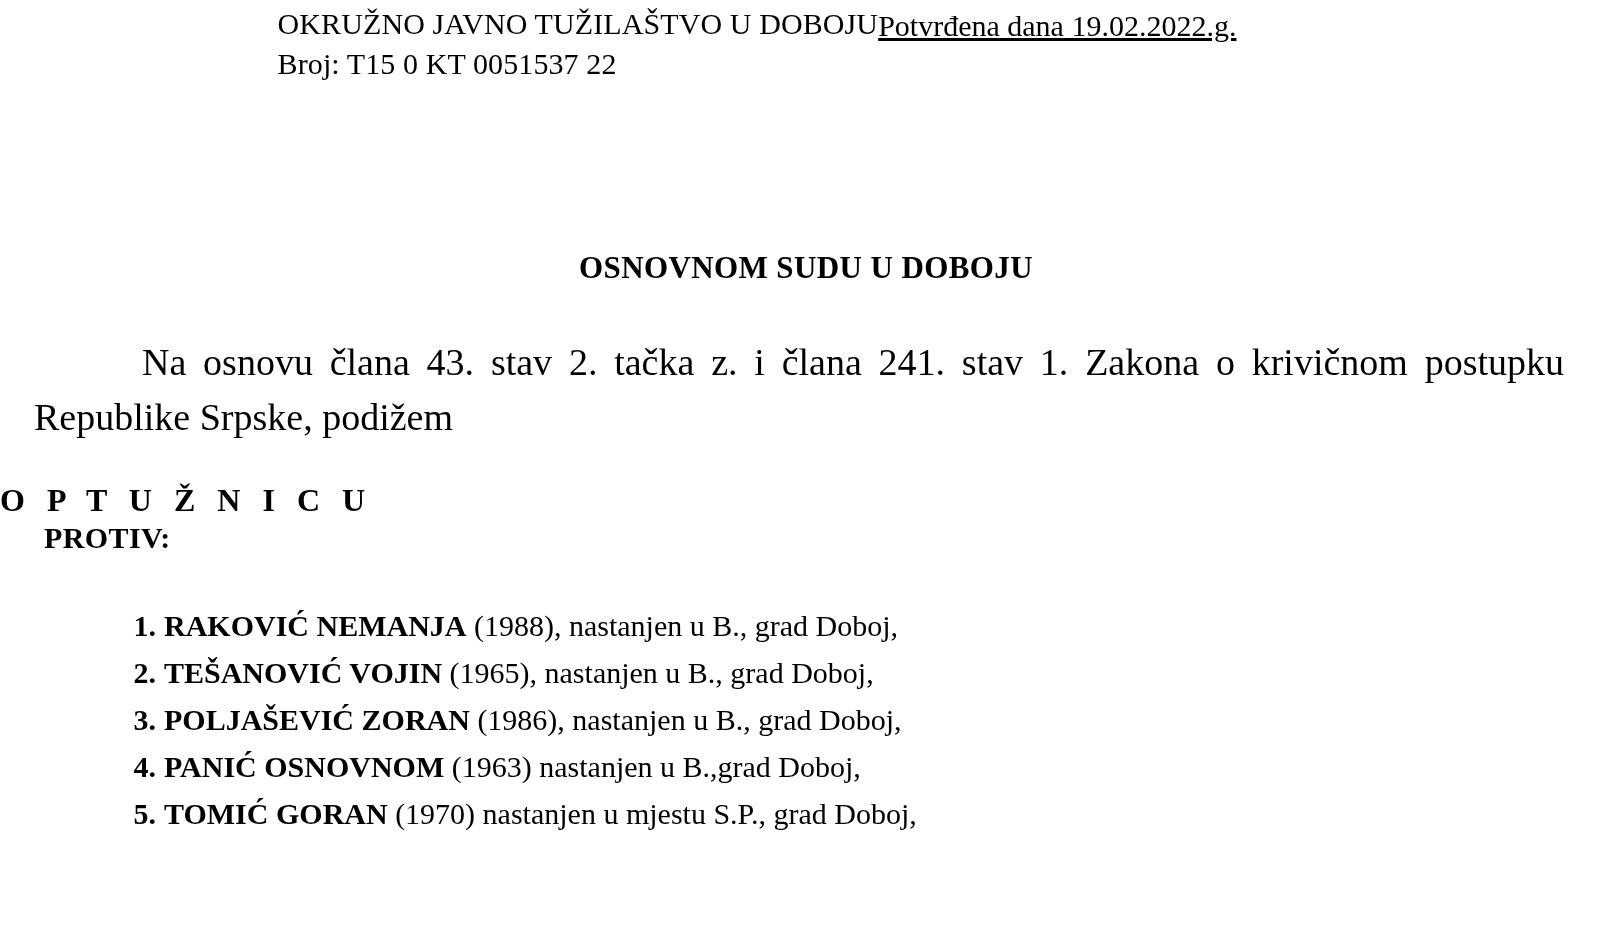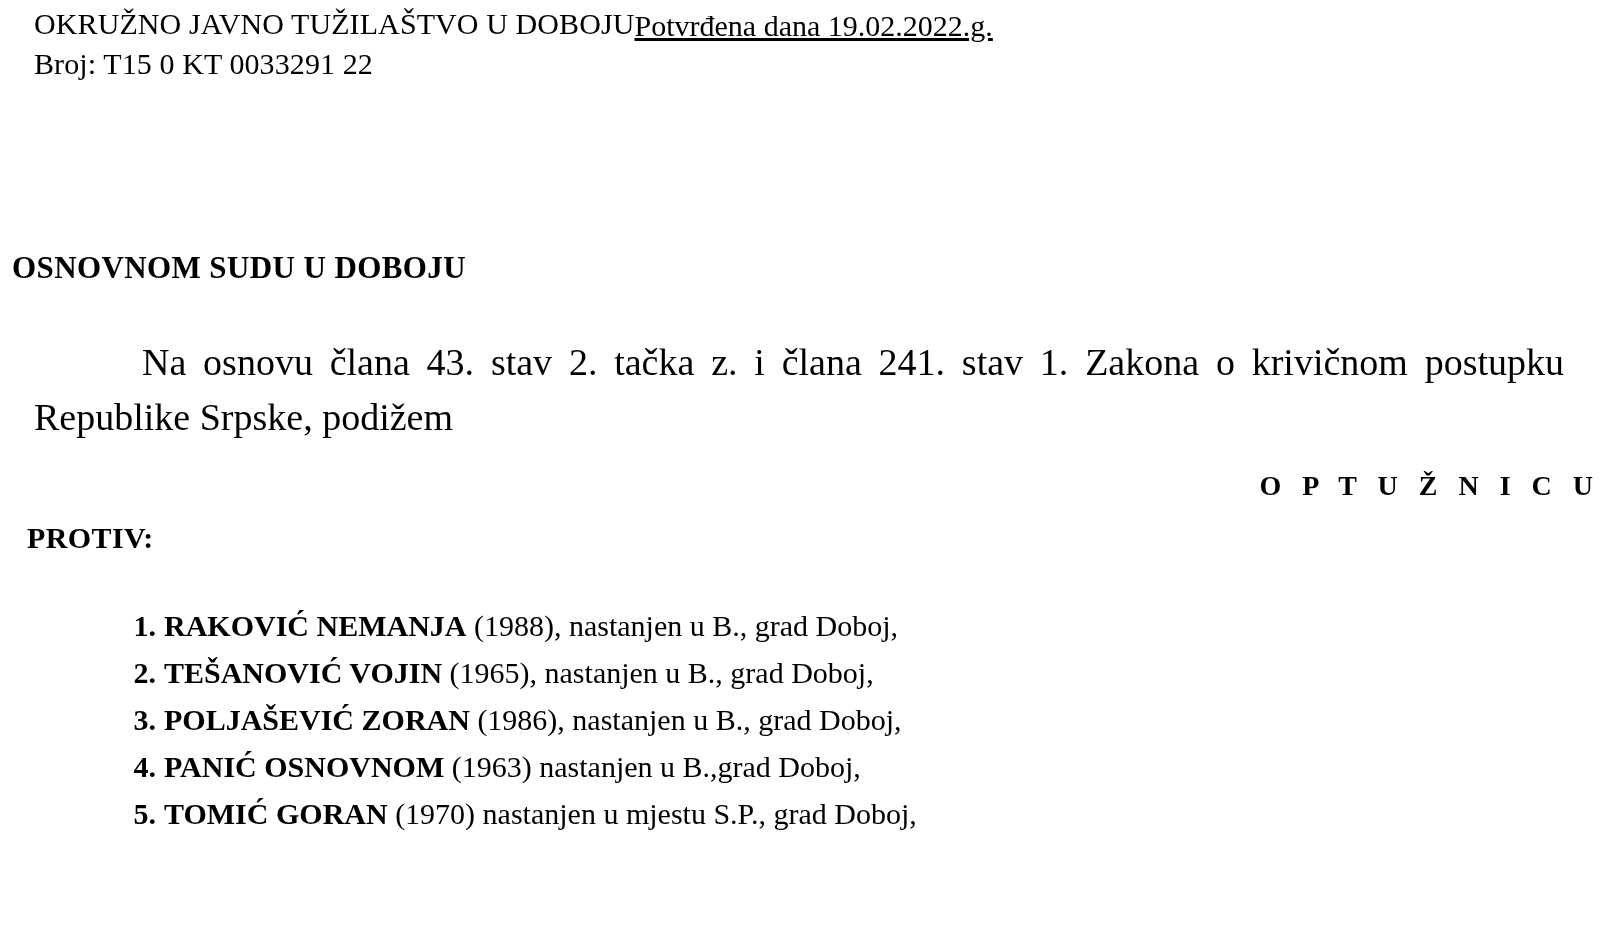--- a/index.html
+++ b/index.html
@@ -20,21 +20,21 @@
     height: 926px;
     padding: 0;
     box-sizing: border-box;
   }
   .header {
     position: absolute;
     top: 4px;
     left: 34px;
     right: 34px;
     display: flex;
-    justify-content: flex-start;
+    justify-content: center;
     align-items: flex-start;
   }
   .header-left {
     font-size: 30px;
     line-height: 1.32;
     white-space: nowrap;
   }
   .header-left div {
     letter-spacing: 0.1px;
   }
@@ -44,51 +44,51 @@
     text-decoration: underline;
     white-space: nowrap;
     padding-top: 2px;
     padding-right: 86px;
   }
   .court-title {
     position: absolute;
     top: 250px;
     left: 0;
     right: 0;
-    text-align: left;
+    text-align: center;
     font-size: 31px;
     font-weight: bold;
     letter-spacing: 0.4px;
     margin-left: 12px;
   }
   .intro {
     position: absolute;
     top: 335px;
     left: 34px;
     right: 36px;
     font-size: 38px;
     line-height: 1.45;
     text-align: justify;
     text-indent: 108px;
     text-justify: inter-word;
   }
   .doc-type {
     position: absolute;
-    top: 470px;
+    top: 482px;
     left: 0;
     right: 0;
-    text-align: right;
-    font-size: 28px;
+    text-align: left;
+    font-size: 32px;
     font-weight: bold;
     letter-spacing: 7px;
   }
   .against-label {
     position: absolute;
     top: 521px;
-    left: 27px;
+    left: 44px;
     font-size: 30px;
     font-weight: bold;
     letter-spacing: 0.4px;
   }
   .accused-list {
     position: absolute;
     top: 602px;
     left: 34px;
     right: 34px;
     margin: 0;
@@ -113,21 +113,21 @@
   }
 </style>
 </head>
 <body>
 
 <div class="page">
 
   <div class="header">
     <div class="header-left">
       <div>OKRUŽNO JAVNO TUŽILAŠTVO U DOBOJU</div>
-      <div>Broj: T15 0 KT 0033291 22</div>
+      <div>Broj: T15 0 KT 0051537 22</div>
     </div>
     <div class="header-right">Potvrđena dana 19.02.2022.g.</div>
   </div>
 
   <div class="court-title">OSNOVNOM SUDU U DOBOJU</div>
 
   <div class="intro">Na osnovu člana 43. stav 2. tačka z. i člana 241. stav 1. Zakona o krivičnom postupku Republike Srpske, podižem</div>
 
   <div class="doc-type">O P T U Ž N I C U</div>
 

